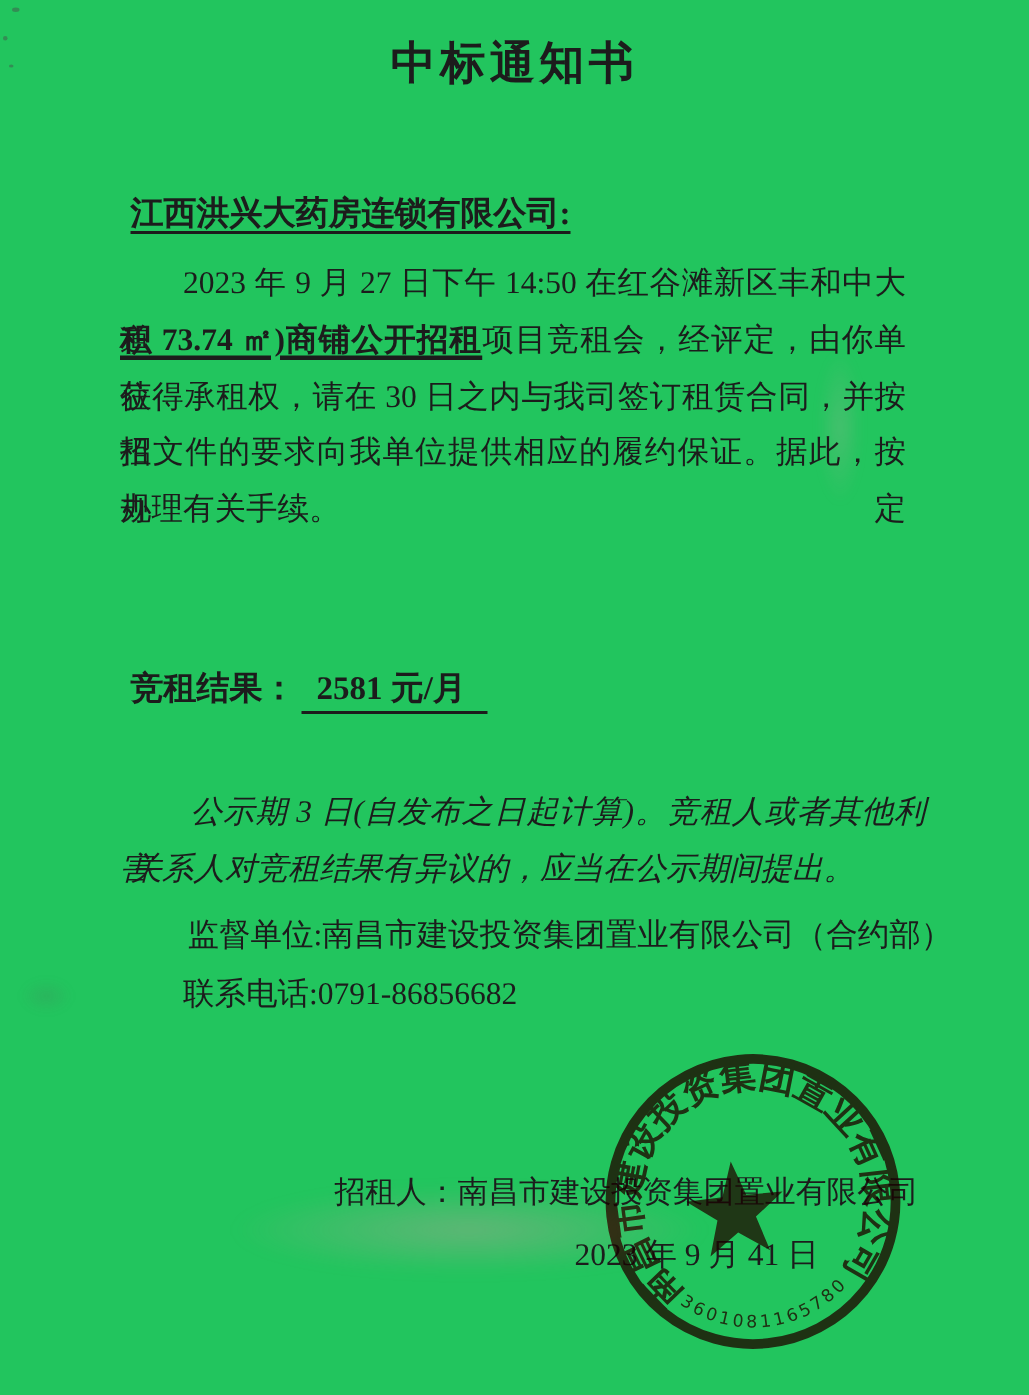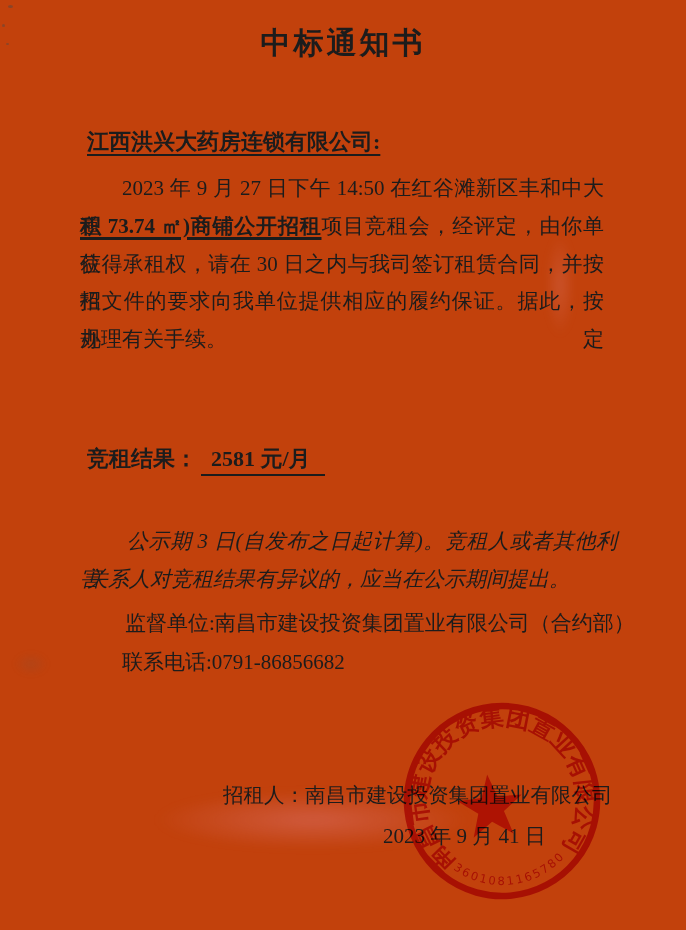--- a/index.html
+++ b/index.html
@@ -1,20 +1,20 @@
 <!DOCTYPE html>
 <html><head>
 <meta charset="utf-8">
 <style>
   html,body{margin:0;padding:0;background:#e9e9e9;}
   .page{
     position:relative;
     width:686px;height:930px;
     margin:0 auto;
-    background:#c2410c;
+    background:#22c55e;
     overflow:hidden;
     font-family:"Liberation Serif","DejaVu Serif",serif;
     color:#1c1c1c;
   }
   .abs{position:absolute;}
   .doc-title{
     left:0;right:0;top:20px;
     text-align:center;
     font-size:30px;line-height:46px;
     font-weight:bold;letter-spacing:3px;

